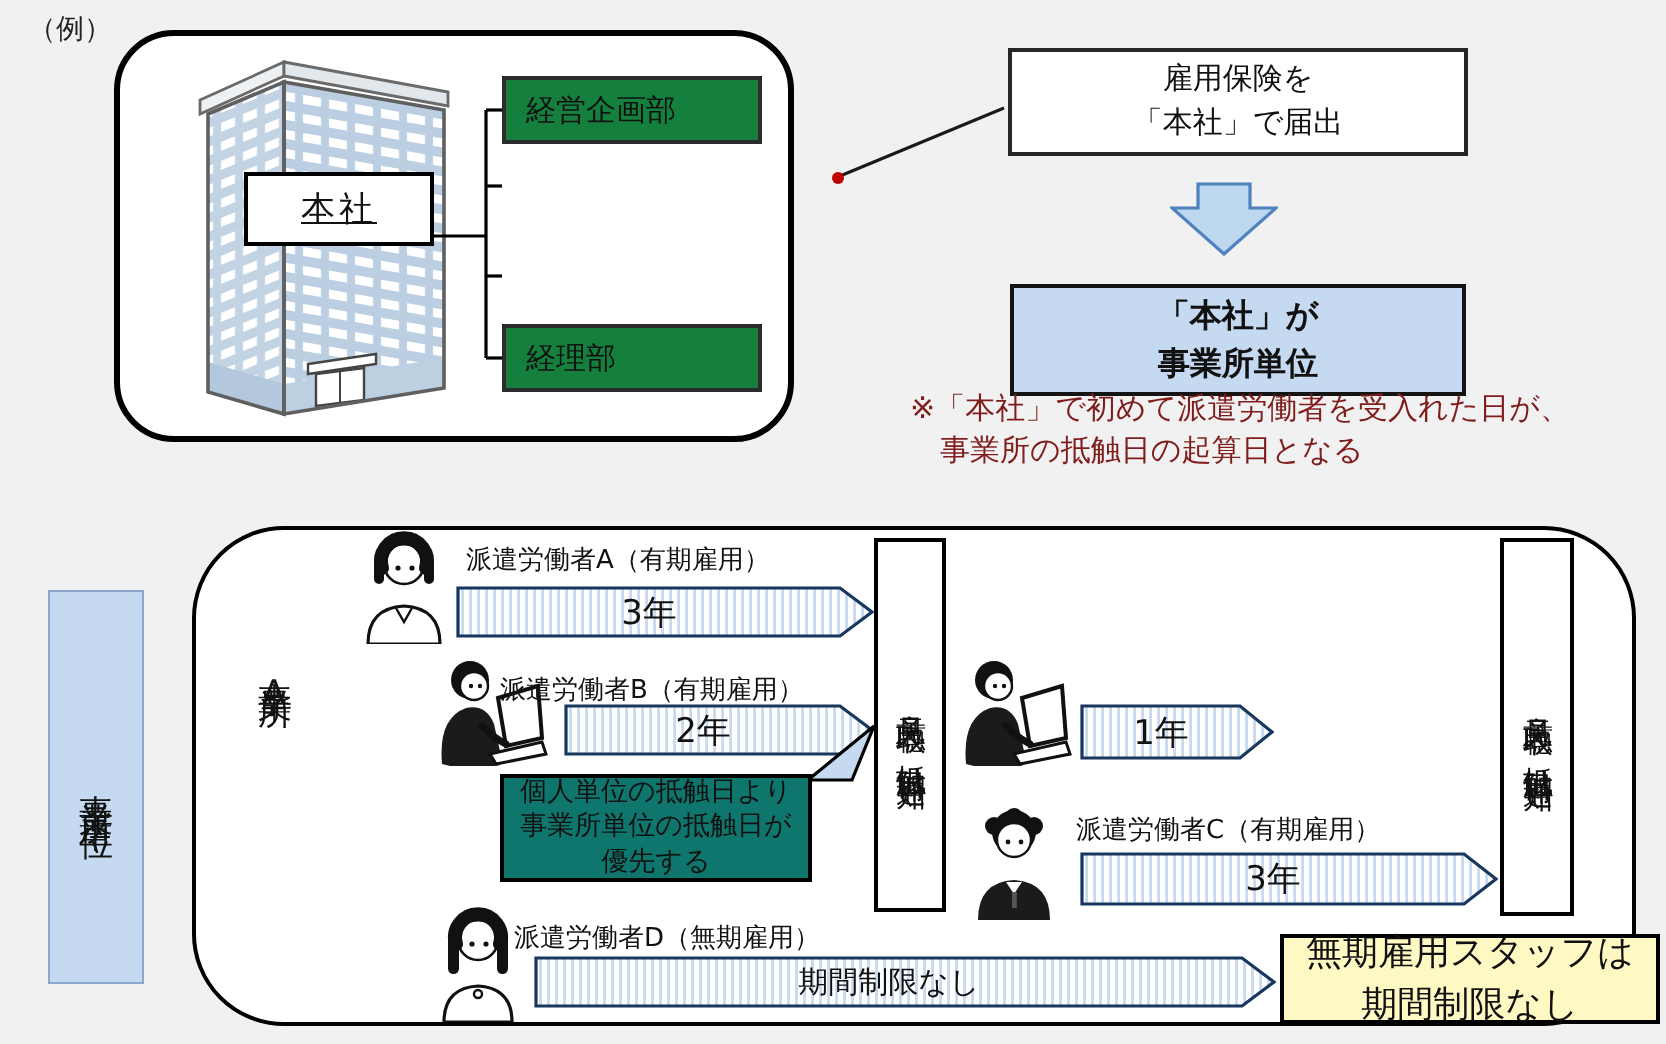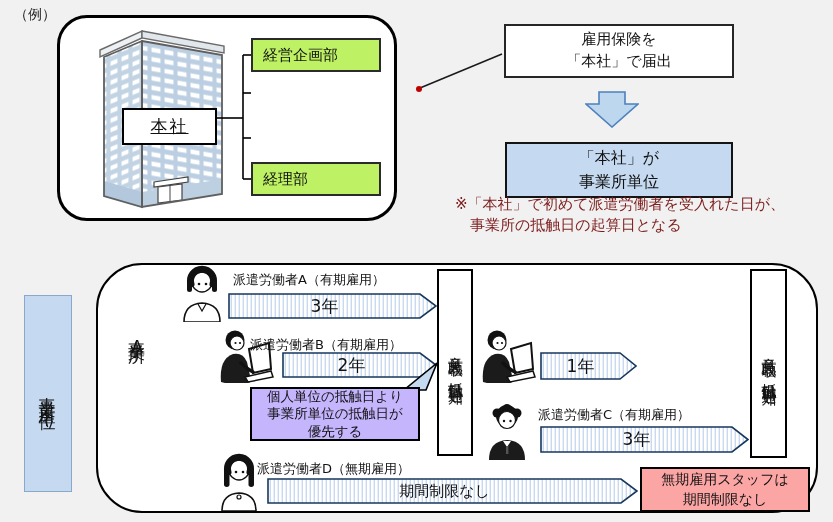--- a/index.html
+++ b/index.html
@@ -6,34 +6,34 @@
   html,body { width:833px; height:522px; }
   body { font-family:"DejaVu Sans","Liberation Sans",sans-serif; background:#f1f1f1; color:#111; }
   #canvas { position:relative; width:833px; height:522px; overflow:hidden; background:#f1f1f1; }
   .abs { position:absolute; }
 
   .example { left:14px; top:6px; font-size:14px; color:#222; }
 
   .outer-rect { left:57px; top:15px; width:340px; height:206px; background:#fff;
                 border:3px solid #000; border-radius:30px; }
   .building { left:98px; top:26px; width:138px; height:192px; }
-  .honsha { left:122px; top:108px; width:95px; height:37px; background:#fff; border:2px solid #000;
+  .honsha { left:122px; top:86px; width:95px; height:37px; background:#fff; border:2px solid #000;
             display:flex; align-items:center; justify-content:center; font-size:17px; letter-spacing:2px;text-decoration:underline; }
   .connectors { left:0; top:0; width:833px; height:522px; pointer-events:none; }
 
-  .dept { left:251px; width:130px; height:34px; background:#bef264; border:2px solid #2b2b2b;
+  .dept { left:251px; width:130px; height:34px; background:#15803d; border:2px solid #2b2b2b;
           display:flex; align-items:center; padding-left:10px; font-size:15px; }
 
   .ins-box { left:504px; top:24px; width:230px; height:54px; background:#fff; border:2px solid #262626;
              display:flex; flex-direction:column; align-items:center; justify-content:center;
              font-size:15px; line-height:1.45; text-align:center; }
   .down-arrow { left:585px; top:91px; width:54px; height:37px; }
   .unit-box { left:505px; top:142px; width:228px; height:56px; background:#c5d9f1; border:2.5px solid #141414;
               display:flex; flex-direction:column; align-items:center; justify-content:center;
-              font-size:16px; line-height:1.5; text-align:center; }
+              font-size:16px; line-height:1.5; text-align:center;font-weight:bold; }
   .footnote { left:455px; top:194px; font-size:15px; line-height:1.4; color:#7f1d1d; }
   .footnote .fn2 { padding-left:15px; }
 
   .left-vert { left:24px; top:295px; width:48px; height:197px; background:#c5d9f1; border:1px solid #8aa8cc;
                display:flex; align-items:center; justify-content:center; }
   .big-rect { left:96px; top:263px; width:722px; height:250px; background:#fff;
               border:2.5px solid #000; border-radius:46px; }
   .vtext { writing-mode:vertical-rl; text-orientation:upright; }
   .office-name { left:126px; top:328px; font-size:17px; letter-spacing:3px; }
   .left-vert .vtext { font-size:17px; letter-spacing:4px; }
@@ -54,26 +54,26 @@
   .arr-m { left:540px; top:352px; width:97px;  height:28px; }
   .arr-c { left:540px; top:426px; width:209px; height:27px; }
   .arr-d { left:267px; top:478px; width:371px; height:26px; }
 
   .vbox { background:#fff; border:2px solid #000; display:flex; align-items:center; justify-content:center; }
   .vbox .vtext { font-size:15px; letter-spacing:2px; }
   .vbox1 { left:437px; top:269px; width:36px; height:187px; }
   .vbox2 { left:750px; top:269px; width:37px; height:189px; }
 
   .callout-ptr { left:390px; top:358px; width:55px; height:36px; }
-  .callout { left:250px; top:387px; width:170px; height:54px; background:#c4b5fd; border:2px solid #000;
+  .callout { left:250px; top:387px; width:156px; height:54px; background:#0f766e; border:2px solid #000;
              display:flex; flex-direction:column; align-items:center; justify-content:center;
              font-size:13.5px; line-height:1.28; text-align:center; }
-  .unlimited { left:640px; top:467px; width:170px; height:45px; background:#fca5a5; border:2.5px solid #000;
+  .unlimited { left:640px; top:467px; width:190px; height:45px; background:#fef9c3; border:2.5px solid #000;
                display:flex; flex-direction:column; align-items:center; justify-content:center;
-               font-size:14px; line-height:1.4; text-align:center; }
+               font-size:18px; line-height:1.4; text-align:center; }
   .icon { position:absolute; }
 </style>
 </head>
 <body>
 
 <div id="canvas">
 
   <svg width="0" height="0" class="abs">
     <defs>
       <pattern id="stripePat" patternUnits="userSpaceOnUse" width="4" height="6">

